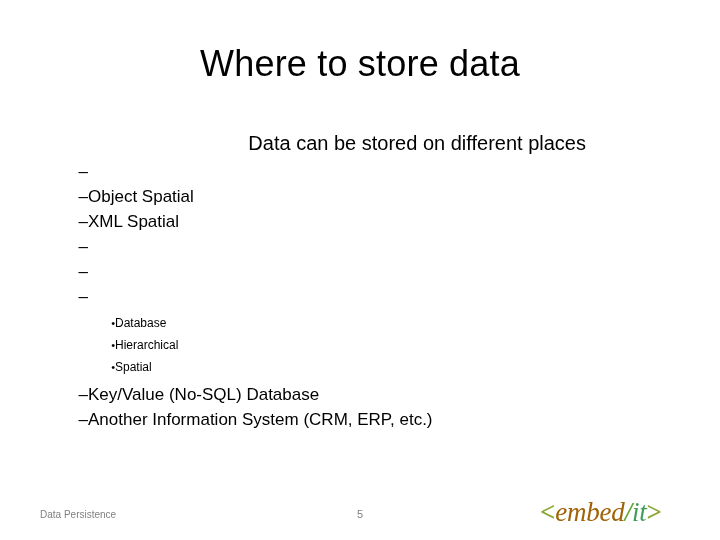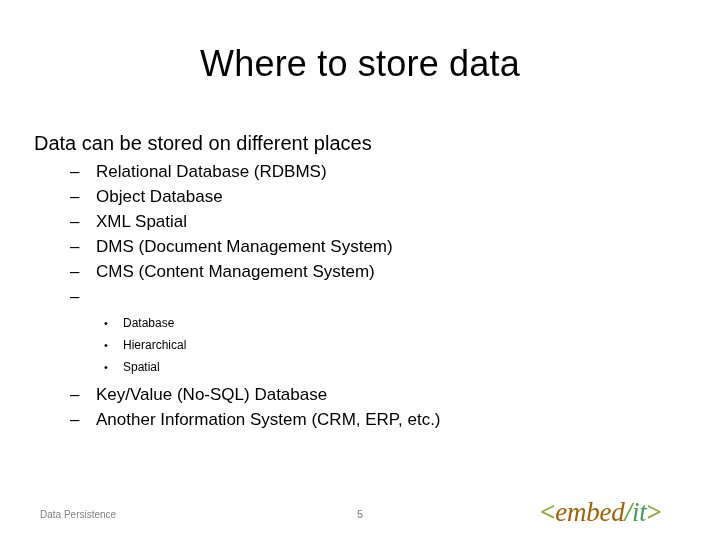--- a/index.html
+++ b/index.html
@@ -33,23 +33,24 @@
     font-size: 36px;
     line-height: 44px;
     font-weight: 400;
     color: #000000;
     letter-spacing: 0.2px;
   }
 
   
   .body-area {
     position: absolute;
-    left: 34px;
+    left: 26px;
     top: 130px;
     width: 560px;
+    text-align: right;
   }
 
   .lvl1 {
     font-size: 20px;
     line-height: 26px;
     color: #000000;
     margin: 0 0 3px 0;
     white-space: nowrap;
   }
 
@@ -162,37 +163,34 @@
 
   <div class="slide-title">Where to store data</div>
 
   <div class="body-area">
 
     <p class="lvl1">Data can be stored on different places</p>
 
     <ul class="lvl2-list">
       <li class="lvl2">
         <span class="dash">–</span>
-        <span class="txt">Relational Database (RDBMS)</span>
-      </li>
-      <li class="lvl2">
-        <span class="dash">–</span>
-        <span class="txt">Object Database</span>
+      </li>
+      <li class="lvl2">
+        <span class="dash">–</span>
+        <span class="txt">Object Spatial</span>
       </li>
       <li class="lvl2">
         <span class="dash">–</span>
         <span class="txt">XML Spatial</span>
       </li>
       <li class="lvl2">
         <span class="dash">–</span>
-        <span class="txt">DMS (Document Management System)</span>
-      </li>
-      <li class="lvl2">
-        <span class="dash">–</span>
-        <span class="txt">CMS (Content Management System)</span>
+      </li>
+      <li class="lvl2">
+        <span class="dash">–</span>
       </li>
       <li class="lvl2">
         <span class="dash">–</span>
       </li>
     </ul>
 
     <ul class="lvl3-list">
       <li class="lvl3">
         <span class="dot">•</span>
         <span class="txt">Database</span>

